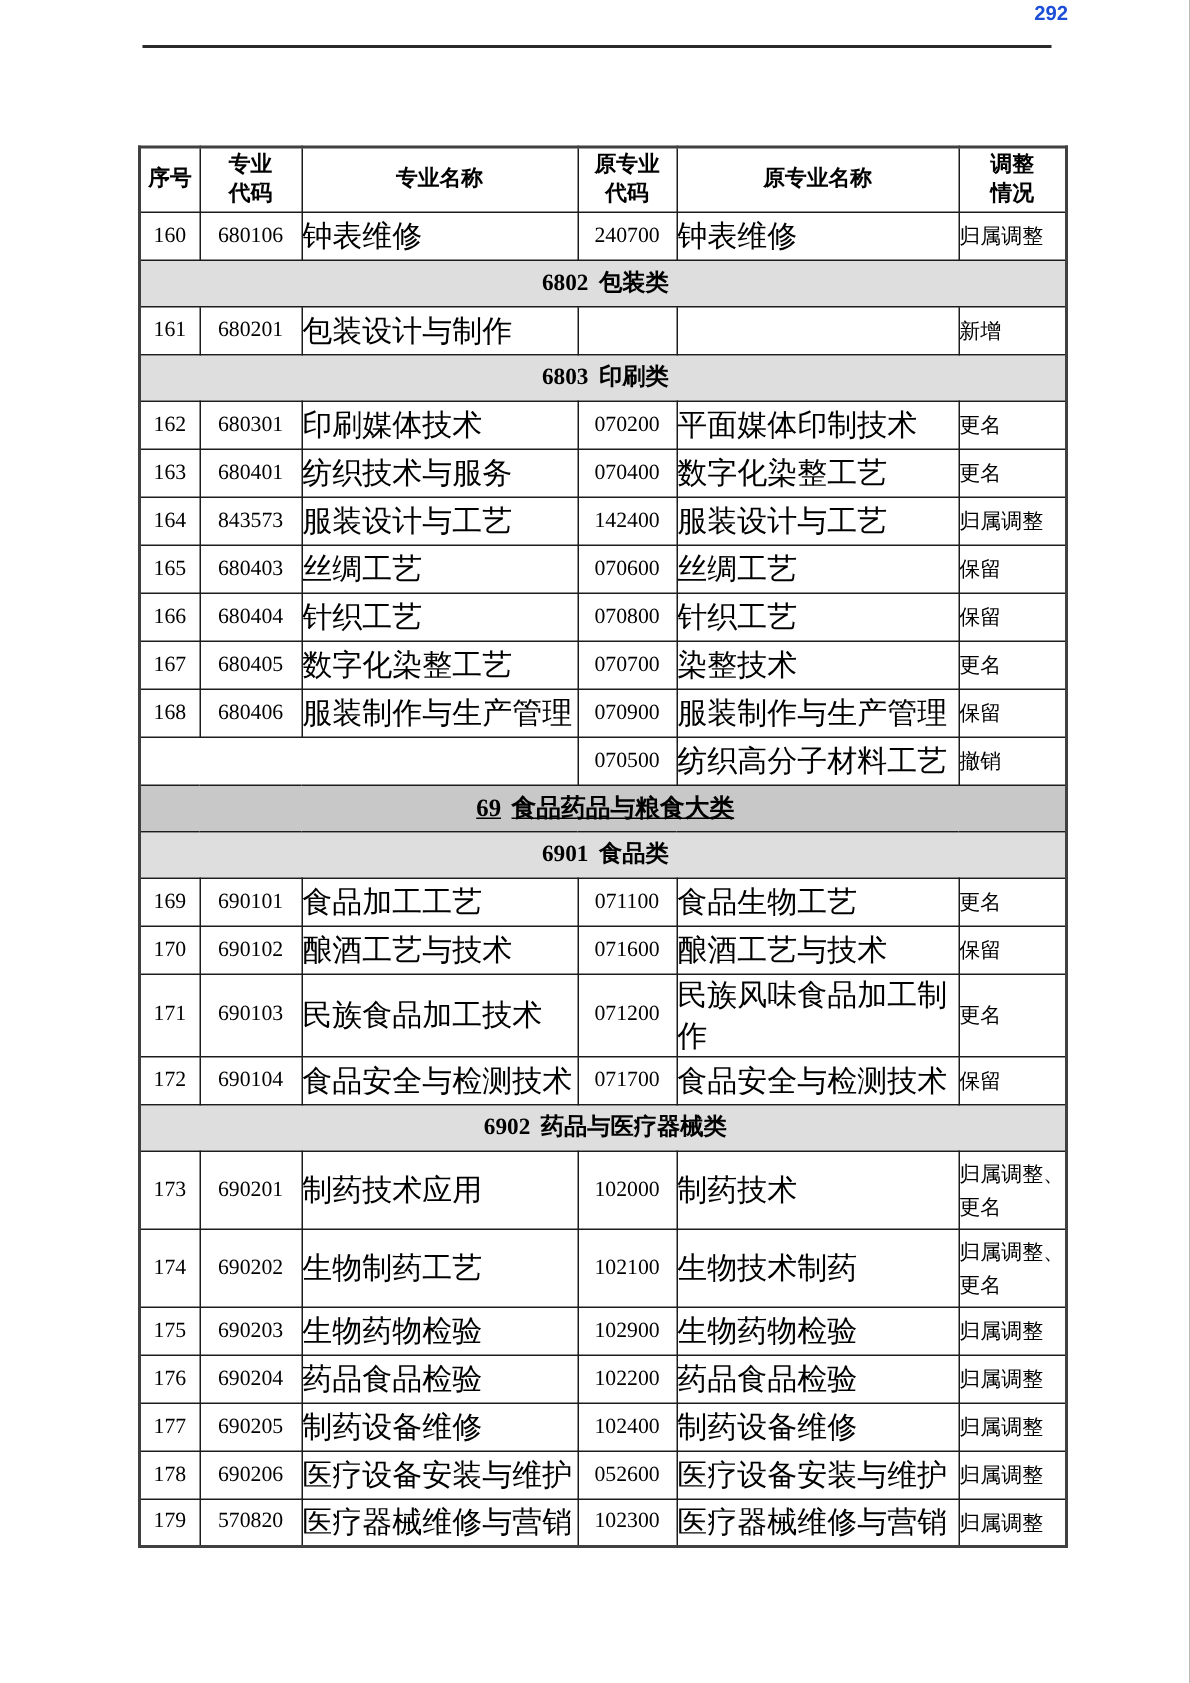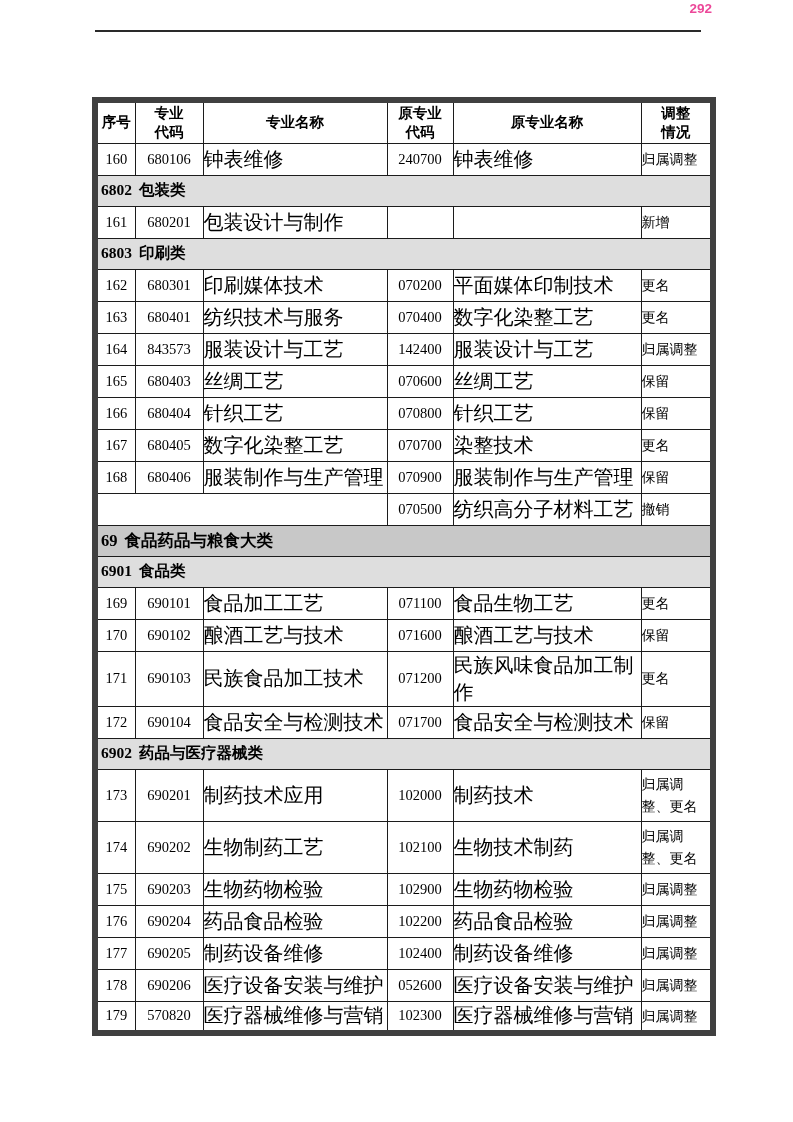--- a/index.html
+++ b/index.html
@@ -10,36 +10,36 @@
     font-family:"Liberation Sans","DejaVu Sans",sans-serif;
     color:#000;
     overflow:hidden;
   }
   .pageno {
     position:absolute;
     top:1px; right:81px;
     font-size:13.5px;
     font-weight:bold;
     font-family:"Liberation Sans","DejaVu Sans",sans-serif;
-    color:#ec4899;
+    color:#1d4ed8;
     margin-left:13px;
   }
   .toprule {
     position:absolute;
     top:30px; left:95px;
     width:606px; height:0;
     border-top:2px solid #2a2a2a;
   }
   table.majors {
     position:absolute;
     top:97px; left:92px;
     width:618px;
     border-collapse:collapse;
     table-layout:fixed;
-    border:6px solid #404040;
+    border:2px solid #404040;
   }
   table.majors td, table.majors th {
     border:1px solid #1c1c1c;
     padding:0;
     overflow:hidden;
     vertical-align:middle;
   }
   thead tr { height:43px; }
   tr.data { height:32px; }
   tr.tall { height:52px; }
@@ -64,29 +64,30 @@
     padding-right:2px;
   }
   td.status {
     font-size:14px;
     text-align:left;
     padding:0 4px;
     line-height:1.6;
   }
   tr.sec td {
     background:#dedede;
-    text-align:left;
+    text-align:center;
     padding-left:3px;
     font-weight:bold;
     font-size:15.5px;
     margin-left:12px;
   }
   tr.sec.major td {
     background:#c8c8c8;
     font-size:16.5px;
+    text-decoration:underline;
   }
   .snum {
     font-family:"Liberation Serif","DejaVu Serif",serif;
     font-weight:bold;
     margin-right:7px;
   }
   .stitle { font-weight:bold; }
 </style>
 </head>
 <body>

